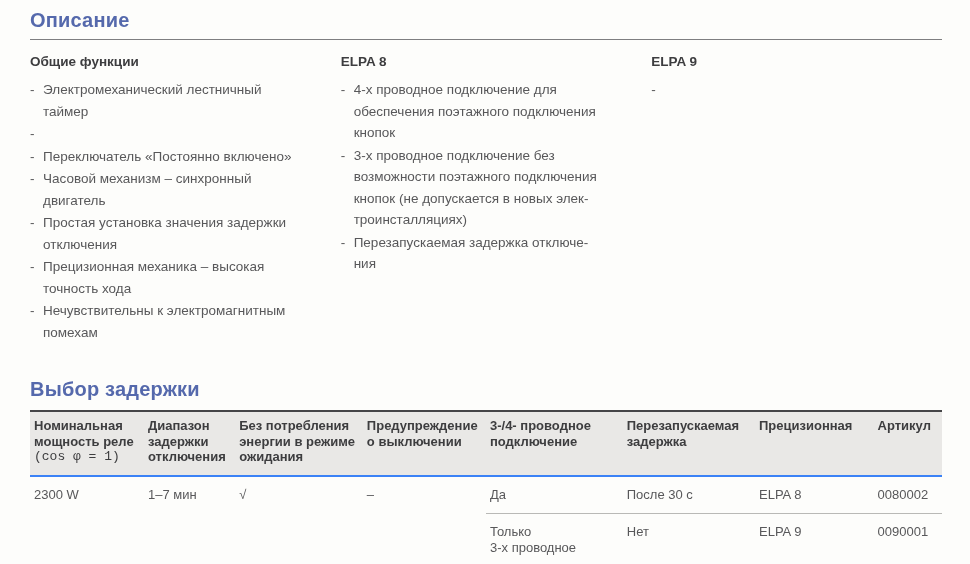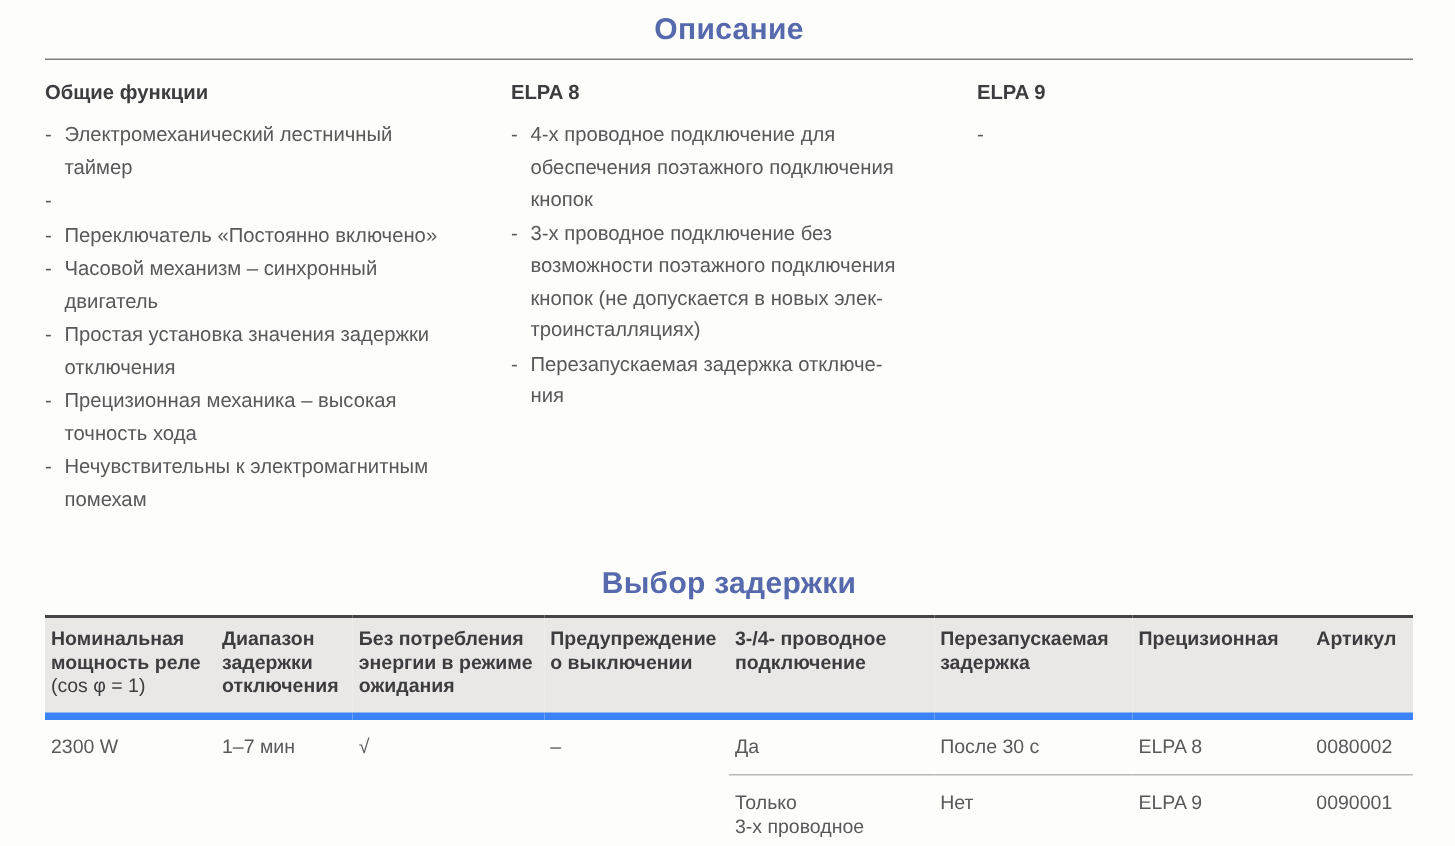--- a/index.html
+++ b/index.html
@@ -10,21 +10,20 @@
     color: #58585a;
     overflow: hidden;
   }
   .page { padding: 9px 28px 0 30px; }
 
   .section-title {
     color: #5569ac;
     font-size: 20px;
     font-weight: 700;
     letter-spacing: .2px;
-    text-align: center;
   }
   .rule {
     border: 0;
     border-top: 1px solid #7e7e80;
     margin-top: 7px;
   }
 
   
   .desc-grid {
     margin-top: 13px;
@@ -61,24 +60,24 @@
   }
   .sel-table thead th {
     background: #e9e8e6;
     text-align: left;
     vertical-align: top;
     font-size: 13px;
     line-height: 15.5px;
     font-weight: 700;
     color: #3d3d3f;
     padding: 6px 6px 10px 4px;
-    border-bottom: 5px solid #3b82f6;
+    border-bottom: 2px solid #3b82f6;
     white-space: pre-line;
   }
-  .sel-table thead th .note { font-weight: 400; display: block; }
+  .sel-table thead th .note { font-weight: 400; display: block; font-family: Liberation Mono, monospace; }
   .sel-table tbody td {
     vertical-align: top;
     font-size: 13px;
     line-height: 16px;
     color: #58585a;
     padding: 10px 6px 10px 4px;
     white-space: pre-line;
   }
   .sel-table tbody tr.row2 td { border-top: 1px solid #b9b9b6; }
 </style>

